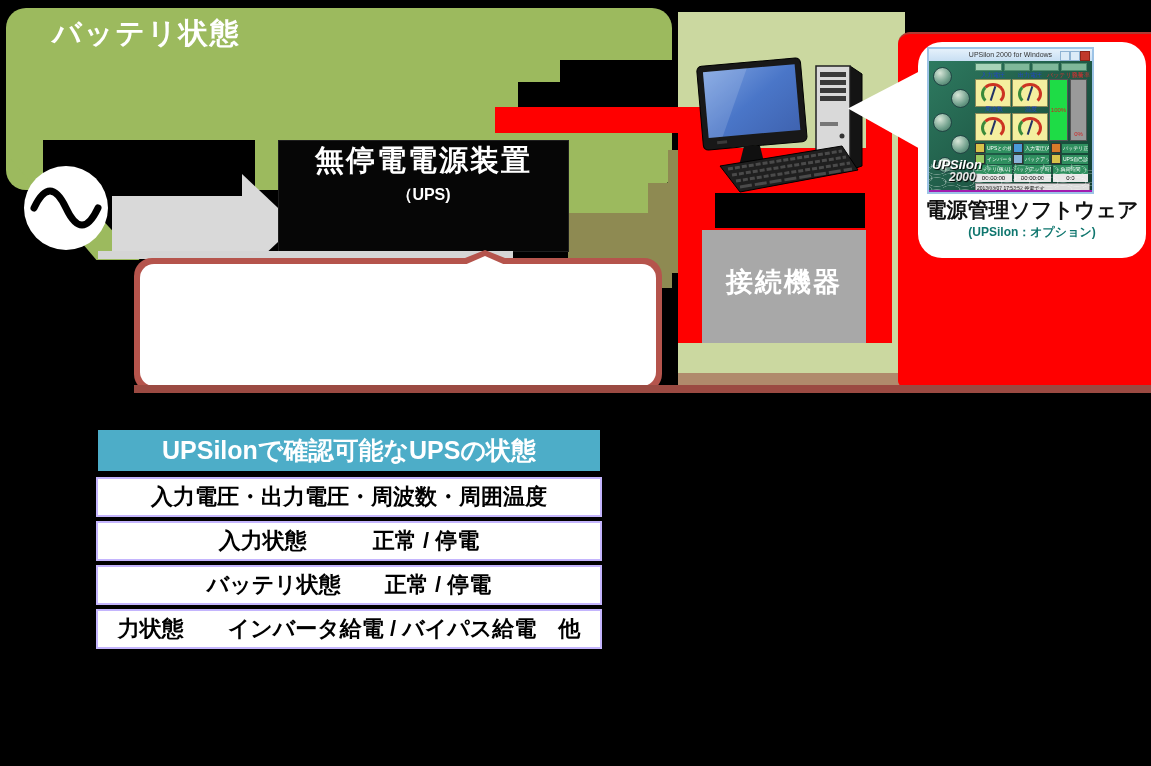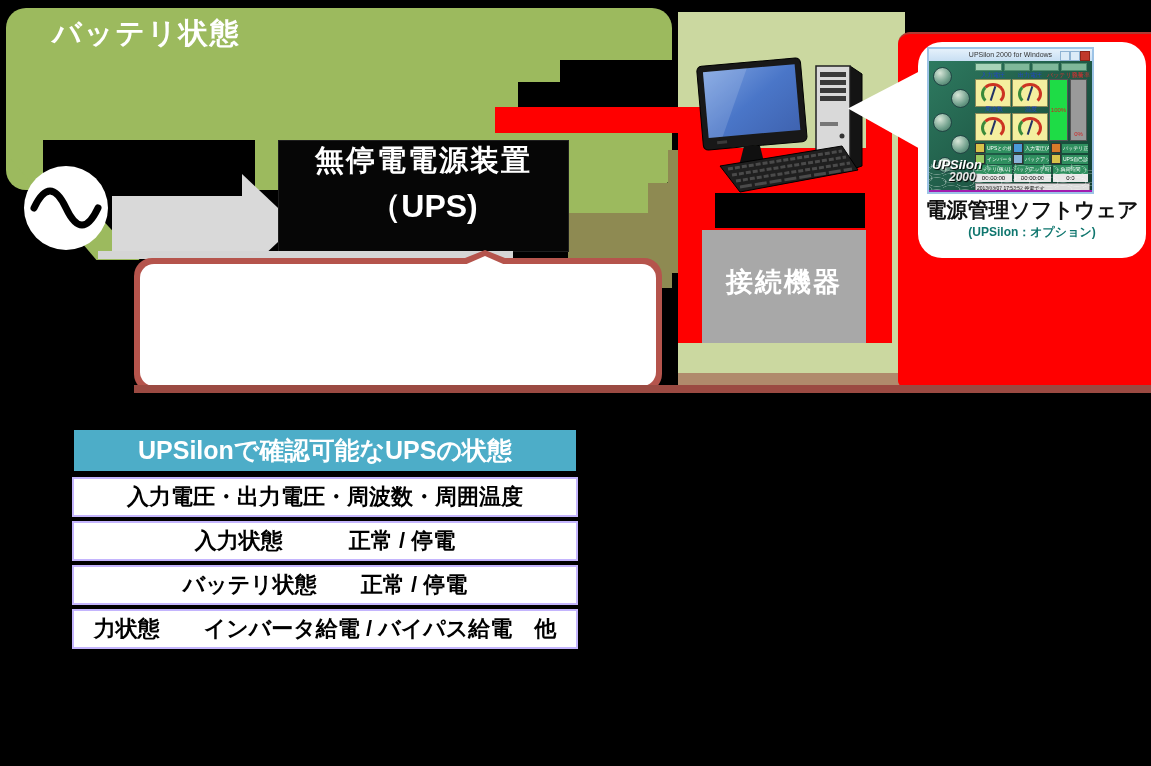--- a/index.html
+++ b/index.html
@@ -9,21 +9,21 @@
   .nowrap{white-space:nowrap;}
   
   .green{background:#9cba5e;}
   .pale{background:#cbd8a0;}
   .red{background:#ff0000;}
   .olive{background:#8e8a52;}
   .blackbox{background:#000;}
   .title{color:#fff;font-weight:700;font-size:29px;letter-spacing:2px;}
   .ups-box{background:#060606;border:1px solid #1e1e1e;color:#fff;text-align:center;}
   .ups-l1{font-size:29px;font-weight:700;letter-spacing:2px;}
-  .ups-l2{font-size:32px;font-weight:700;margin-top:4px;}
+  .ups-l2{font-size:16px;font-weight:700;margin-top:4px;}
   .device-box{background:#a8a8a8;color:#fff;text-align:center;}
   .device-box div{font-size:27px;font-weight:700;letter-spacing:2px;margin-top:34px;}
   
   .bubble-outer{background:#b5544c;border-radius:18px;}
   .bubble-inner{background:#fff;border-radius:14px;}
   .bubble-text{color:#ee1212;font-weight:700;font-size:23px;text-align:center;line-height:37px;padding-top:9px;}
   .tail-rose{background:#b5544c;clip-path:polygon(50% 0,0 100%,100% 100%);}
   .tail-white{background:#fff;clip-path:polygon(50% 0,0 100%,100% 100%);}
   
   .panel{background:#ff0000;border-top:2px solid #b03a32;border-radius:12px 0 0 6px;}
@@ -250,21 +250,21 @@
     <div class="abs caption2 nowrap" style="left:0;width:228px;top:182px;">(UPSilon：オプション)</div>
   </div>
 
   <div class="abs tail-rose" style="left:420px;top:250px;width:130px;height:26px;"></div>
   <div class="abs bubble-outer" style="left:134px;top:258px;width:528px;height:134px;"></div>
   <div class="abs bubble-inner" style="left:140px;top:264px;width:516px;height:122px;"></div>
   <div class="abs tail-white" style="left:430px;top:256px;width:110px;height:24px;"></div>
 
   <div class="abs maroon" style="left:134px;top:385px;width:1017px;height:8px;"></div>
 
-  <div class="abs" style="left:72px;top:428px;width:506px;">
+  <div class="abs" style="left:96px;top:428px;width:506px;">
     <div class="tbl-header nowrap">UPSilonで確認可能なUPSの状態</div>
     <div class="tbl-row nowrap">入力電圧・出力電圧・周波数・周囲温度</div>
     <div class="tbl-row nowrap">入力状態　　　正常 / 停電</div>
     <div class="tbl-row nowrap">バッテリ状態　　正常 / 停電</div>
     <div class="tbl-row nowrap">力状態　　インバータ給電 / バイパス給電　他</div>
   </div>
 
 
 </div>
 

